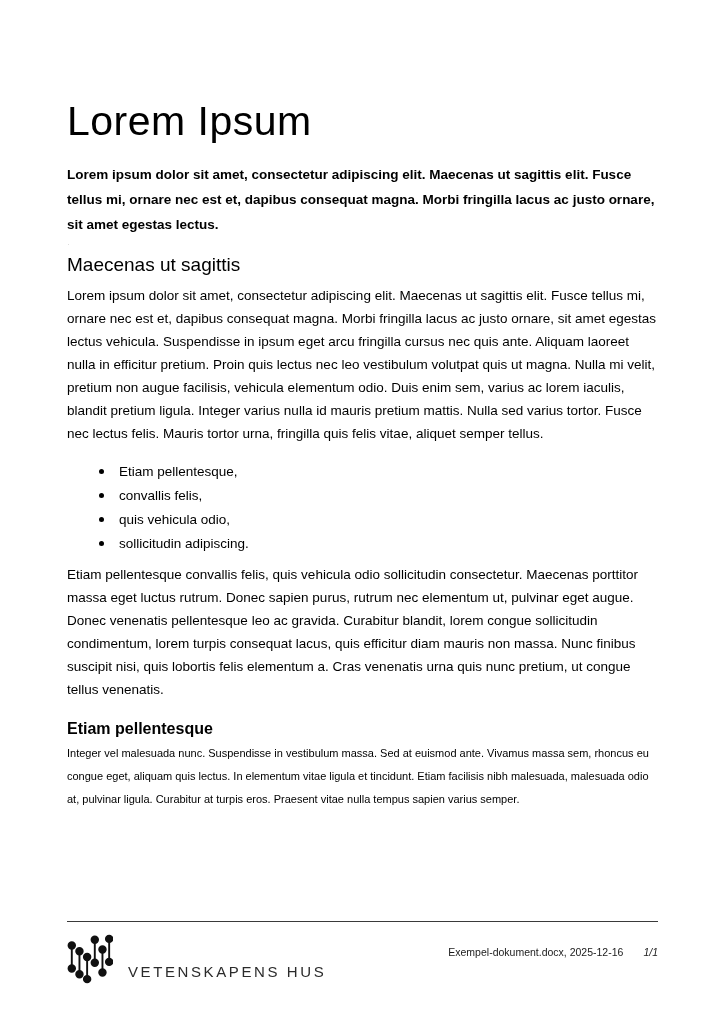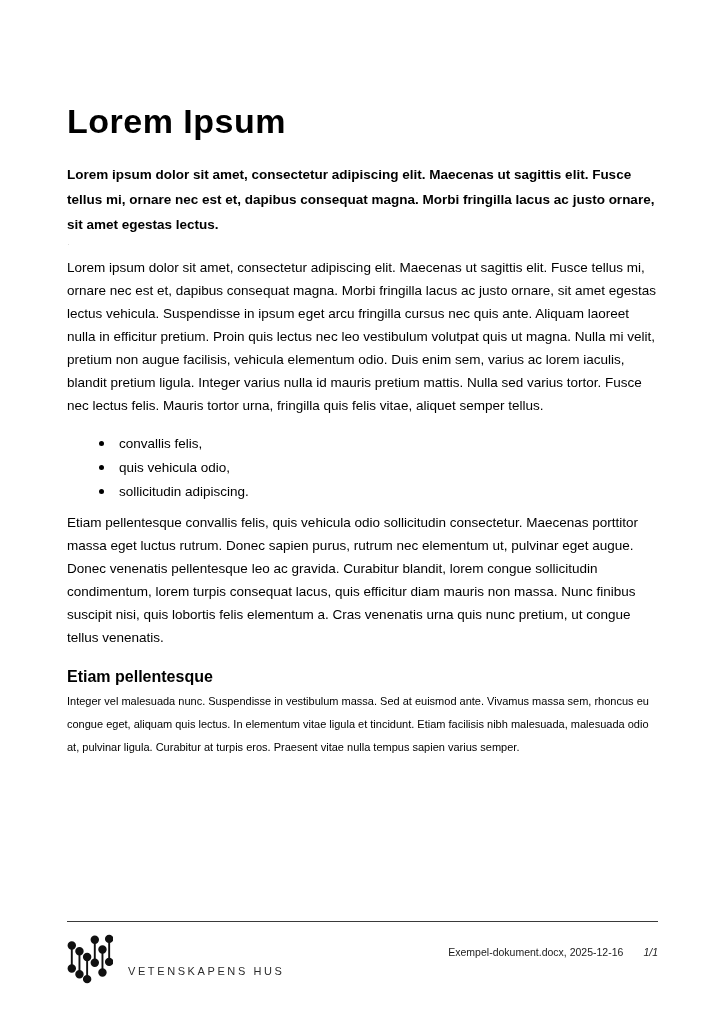--- a/index.html
+++ b/index.html
@@ -14,22 +14,22 @@
     background: #ffffff;
     font-family: "Liberation Sans", sans-serif;
     color: #000000;
     overflow: hidden;
   }
   .content {
     padding: 0 67px;
   }
   .doc-title {
     margin: 100px 0 0 0;
-    font-size: 34px;
-    font-weight: 700;
+    font-size: 41px;
+    font-weight: 400;
     line-height: 42px;
     letter-spacing: 0.5px;
   }
   .intro {
     margin: 20px 0 0 0;
     font-size: 13.5px;
     font-weight: 700;
     line-height: 25px;
   }
   .stray-mark {
@@ -109,21 +109,21 @@
   }
   .footer-left {
     display: flex;
     align-items: center;
   }
   .logo-svg {
     display: block;
   }
   .org-name {
     margin-left: 15px;
-    font-size: 11px;
+    font-size: 15px;
     letter-spacing: 2.6px;
     color: #2b2b2b;
     white-space: nowrap;
     margin-top: 24px;
   }
   .footer-right {
     font-size: 10.5px;
     color: #1a1a1a;
     display: flex;
     align-items: center;
@@ -143,24 +143,26 @@
 
 <div class="page">
   <div class="content">
 
     <h1 class="doc-title">Lorem Ipsum</h1>
 
     <p class="intro">Lorem ipsum dolor sit amet, consectetur adipiscing elit. Maecenas ut sagittis elit. Fusce tellus mi, ornare nec est et, dapibus consequat magna. Morbi fringilla lacus ac justo ornare, sit amet egestas lectus.</p>
 
     <div class="stray-mark">·</div>
 
+    <h2 class="section-heading first">Maecenas ut sagittis</h2>
 
     <p class="body-para">Lorem ipsum dolor sit amet, consectetur adipiscing elit. Maecenas ut sagittis elit. Fusce tellus mi, ornare nec est et, dapibus consequat magna. Morbi fringilla lacus ac justo ornare, sit amet egestas lectus vehicula. Suspendisse in ipsum eget arcu fringilla cursus nec quis ante. Aliquam laoreet nulla in efficitur pretium. Proin quis lectus nec leo vestibulum volutpat quis ut magna. Nulla mi velit, pretium non augue facilisis, vehicula elementum odio. Duis enim sem, varius ac lorem iaculis, blandit pretium ligula. Integer varius nulla id mauris pretium mattis. Nulla sed varius tortor. Fusce nec lectus felis. Mauris tortor urna, fringilla quis felis vitae, aliquet semper tellus.</p>
 
     <ul class="bullet-list">
+      <li>Etiam pellentesque,</li>
       <li>convallis felis,</li>
       <li>quis vehicula odio,</li>
       <li>sollicitudin adipiscing.</li>
     </ul>
 
 
     <p class="body-para">Etiam pellentesque convallis felis, quis vehicula odio sollicitudin consectetur. Maecenas porttitor massa eget luctus rutrum. Donec sapien purus, rutrum nec elementum ut, pulvinar eget augue. Donec venenatis pellentesque leo ac gravida. Curabitur blandit, lorem congue sollicitudin condimentum, lorem turpis consequat lacus, quis efficitur diam mauris non massa. Nunc finibus suscipit nisi, quis lobortis felis elementum a. Cras venenatis urna quis nunc pretium, ut congue tellus venenatis.</p>
 
     <h3 class="sub-heading">Etiam pellentesque</h3>
 

